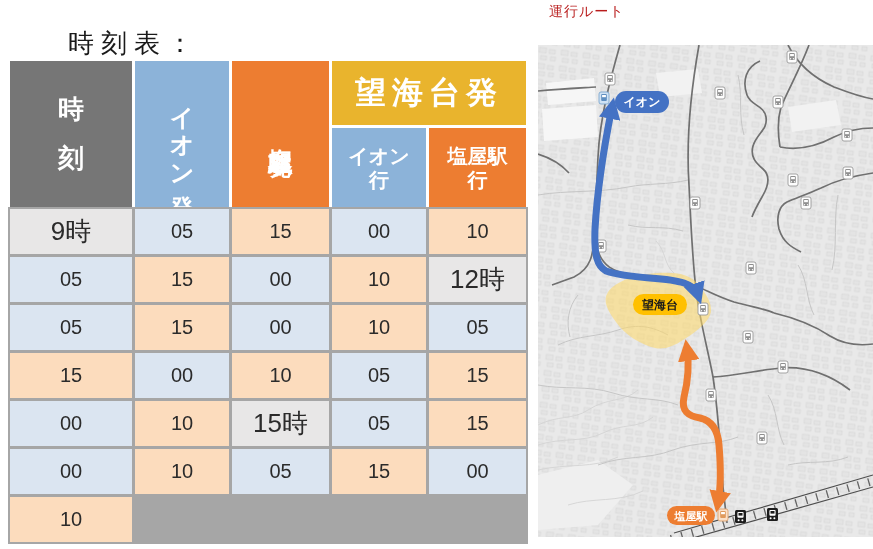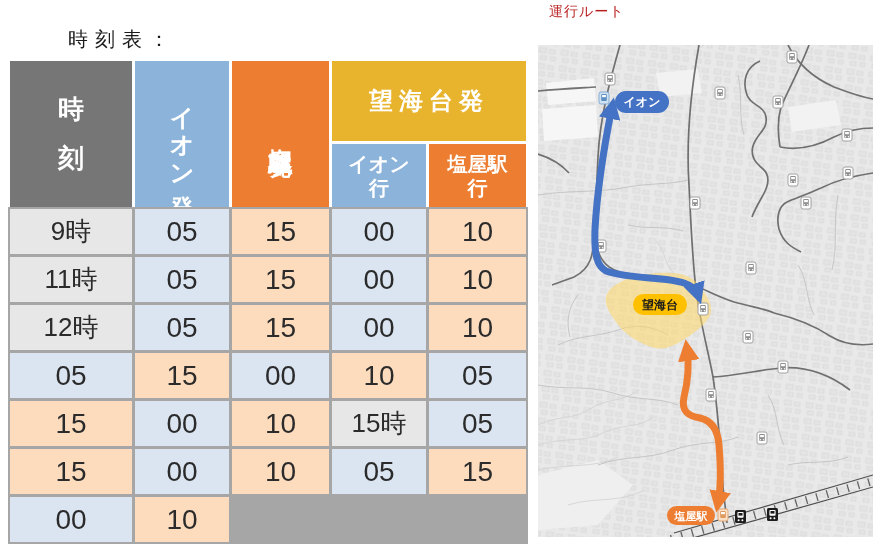--- a/index.html
+++ b/index.html
@@ -1,36 +1,36 @@
 <!DOCTYPE html>
 <html><head>
 <meta charset="utf-8">
 <style>
   html,body{margin:0;padding:0;background:#ffffff;}
   body{width:873px;height:549px;overflow:hidden;font-family:"Liberation Sans","DejaVu Sans",sans-serif;}
   .stage{position:relative;width:873px;height:549px;background:#ffffff;}
 
   
-  .tt-title{position:absolute;left:68px;top:26px;font-size:20px;letter-spacing:7px;color:#1a1a1a;font-weight:500;}
+  .tt-title{position:absolute;left:68px;top:26px;font-size:26px;letter-spacing:7px;color:#1a1a1a;font-weight:500;}
   .tt-header{position:absolute;left:10px;top:61px;display:grid;grid-template-columns:122px 94px 97px 194px;gap:3px;height:146px;}
   .hcell{display:flex;align-items:center;justify-content:center;color:#ffffff;font-weight:bold;text-align:center;}
   .h-gray{background:#767676;font-size:26px;line-height:1.9;white-space:pre-line;}
   .h-blue{background:#8cb3d9;}
   .h-orange{background:#ed7d31;}
   .h-gold{background:#e9b42d;}
   .vtext{writing-mode:vertical-rl;text-orientation:upright;font-size:24px;letter-spacing:2px;}
   .h-split{display:flex;flex-direction:column;gap:3px;}
-  .h-top{height:80px;font-size:24px;letter-spacing:6px;}
+  .h-top{height:64px;font-size:31px;letter-spacing:6px;}
   .h-subrow{flex:1;display:grid;grid-template-columns:94px 97px;gap:3px;}
   .h-sub{font-size:20px;line-height:1.2;white-space:pre-line;}
 
   .tt-body{position:absolute;left:10px;top:209px;display:grid;
            grid-template-columns:122px 94px 97px 94px 97px;grid-auto-rows:45px;gap:3px;
            background:#a6a6a6;outline:2px solid #a6a6a6;}
-  .bcell{display:flex;align-items:center;justify-content:center;font-size:28px;color:#2b2b2b;}
+  .bcell{display:flex;align-items:center;justify-content:center;font-size:20px;color:#2b2b2b;}
   .c-time{background:#e8e7e7;font-size:26px;}
   .c-blue{background:#dbe5f1;}
   .c-peach{background:#fcdcbd;}
 
   
   .map-title{position:absolute;left:549px;top:3px;font-size:14px;color:#b91c1c;letter-spacing:1px;}
   .map-wrap{position:absolute;left:538px;top:45px;width:335px;height:492px;}
   svg text{font-family:"Liberation Sans","DejaVu Sans",sans-serif;}
 </style>
 </head>
@@ -60,21 +60,20 @@
     </div>
   </div>
 
   <div class="tt-body">
     <div class="bcell c-time">9時</div>
     <div class="bcell c-blue">05</div>
     <div class="bcell c-peach">15</div>
     <div class="bcell c-blue">00</div>
     <div class="bcell c-peach">10</div>
 
-    <div class="bcell c-time">11時</div>
     <div class="bcell c-blue">05</div>
     <div class="bcell c-peach">15</div>
     <div class="bcell c-blue">00</div>
     <div class="bcell c-peach">10</div>
 
     <div class="bcell c-time">12時</div>
     <div class="bcell c-blue">05</div>
     <div class="bcell c-peach">15</div>
     <div class="bcell c-blue">00</div>
     <div class="bcell c-peach">10</div>

